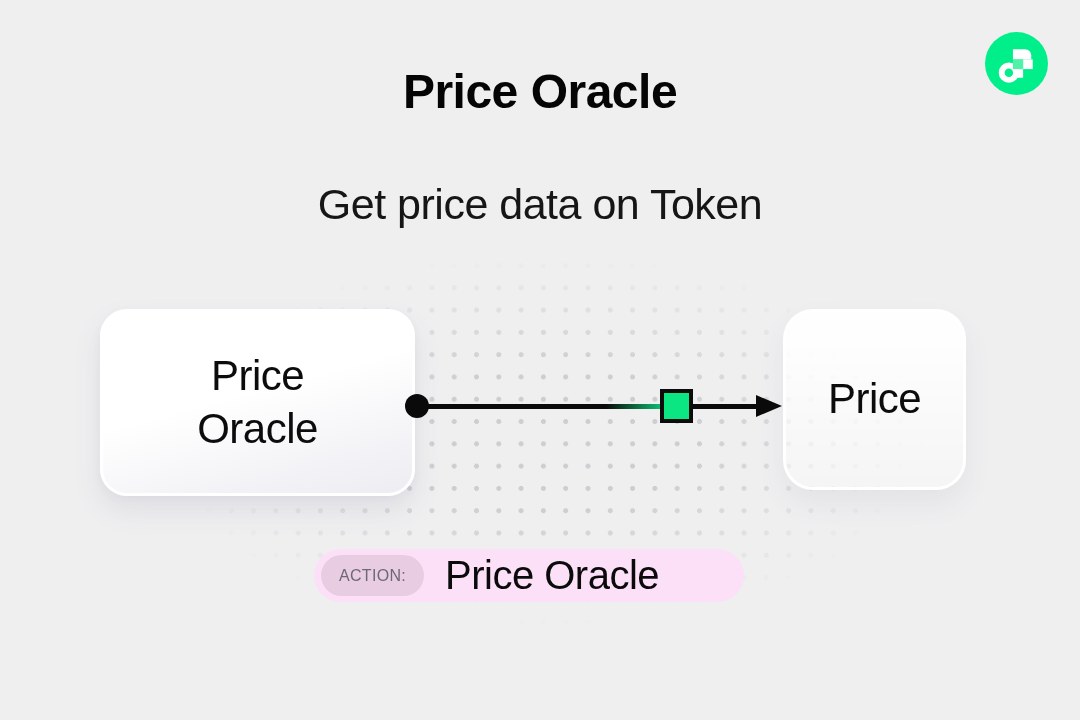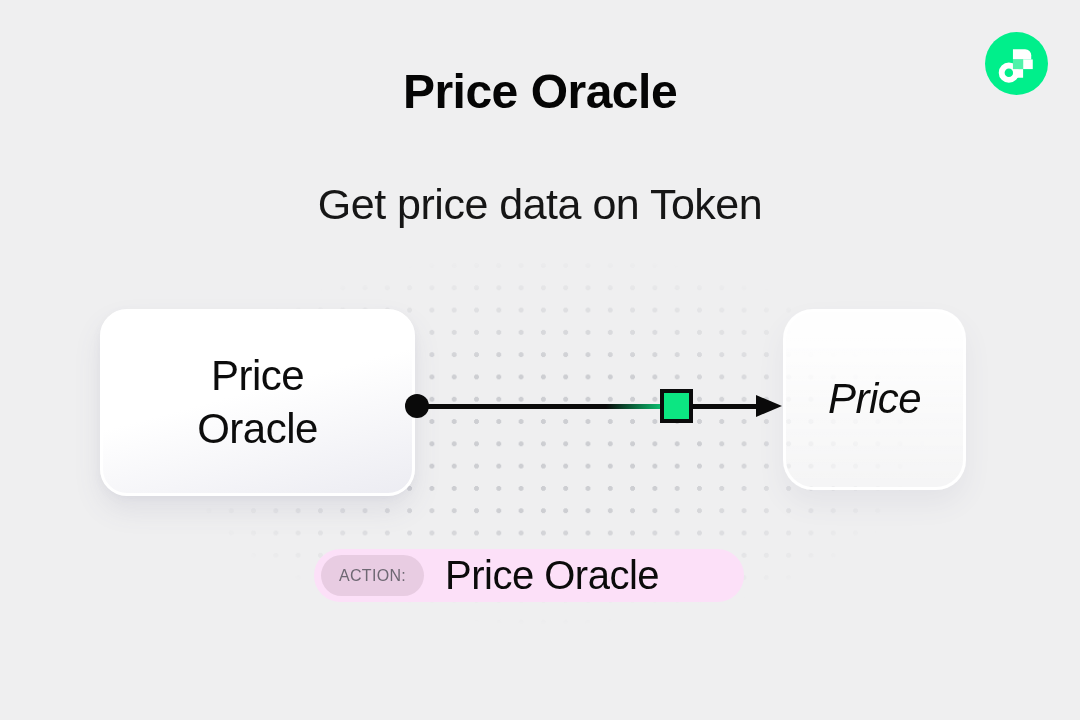--- a/index.html
+++ b/index.html
@@ -87,21 +87,20 @@
   .node-target {
     left: 783px;
     top: 309px;
     width: 183px;
     height: 181px;
     border: 3px solid rgba(255,255,255,0.95);
     border-radius: 30px;
     background: linear-gradient(180deg, rgba(255,255,255,0.92) 15%, rgba(255,255,255,0.38) 100%);
     box-shadow: 0 14px 28px rgba(90,90,130,0.07);
     z-index: 2;
-    font-style: italic;
   }
 
   
   .edge-line {
     position: absolute;
     left: 417px;
     top: 404px;
     width: 350px;
     height: 4.5px;
     background: #0a0a0a;

